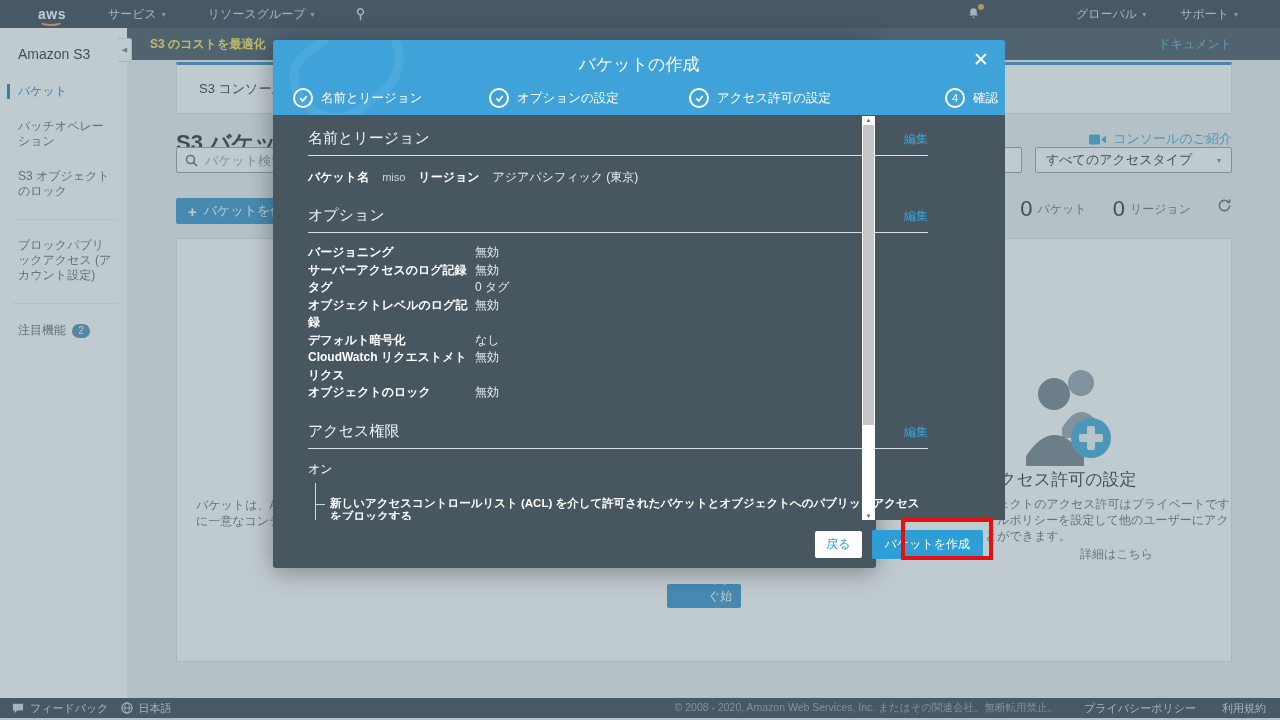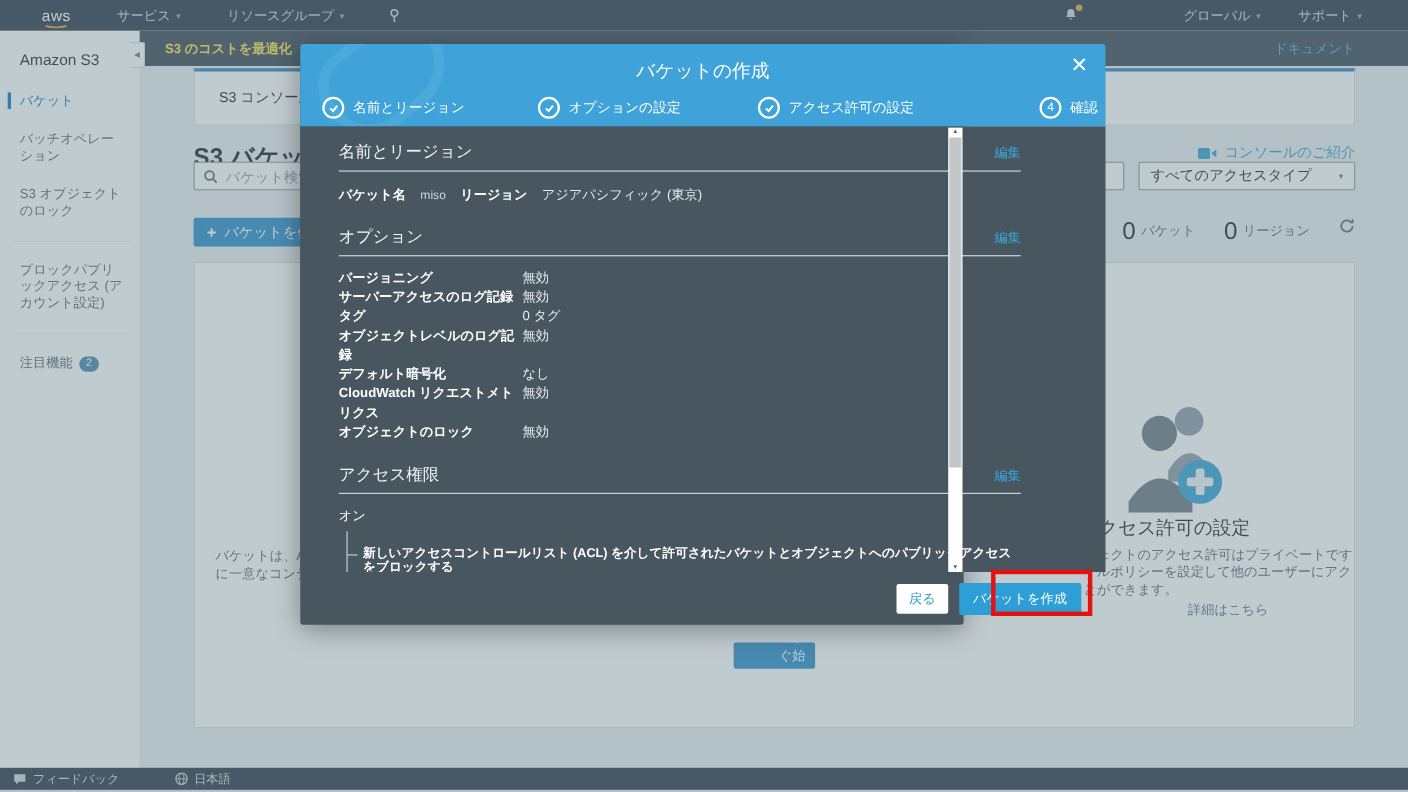--- a/index.html
+++ b/index.html
@@ -3,21 +3,21 @@
 <meta charset="utf-8">
 <style>
   * { margin:0; padding:0; box-sizing:border-box; }
   html,body { width:1280px; height:720px; overflow:hidden; }
   body { font-family:"Liberation Sans","DejaVu Sans",sans-serif; }
   .stage { position:relative; width:1280px; height:720px; background:#eaeded; overflow:hidden; }
 
   
   .topnav { position:absolute; left:0; top:0; width:1280px; height:28px; background:#232f3e;
             display:flex; align-items:center; z-index:1; color:#d5dbdb; font-size:12px; }
-  .aws-logo { position:relative; margin-left:38px; color:#fff; font-weight:normal; font-size:14px; letter-spacing:.5px; }
+  .aws-logo { position:relative; margin-left:38px; color:#fff; font-weight:bold; font-size:14px; letter-spacing:.5px; }
   .aws-logo .smile { position:absolute; left:1px; bottom:-4px; width:24px; height:9px;
                      border:2px solid transparent; border-bottom:2px solid #ec912d; border-radius:50%; }
   .nav-item { display:flex; align-items:center; gap:5px; margin-left:42px; cursor:pointer; }
   .nav-item:first-of-type { margin-left:60px; }
   .chev { font-size:8px; color:#9aa5b1; }
   .pin-wrap { margin-left:40px; display:flex; align-items:center; }
   .nav-right { margin-left:auto; display:flex; align-items:center; gap:0; }
   .bell-wrap { position:relative; margin-right:96px; }
   .bell-dot { position:absolute; right:-4px; top:-2px; width:6px; height:6px; border-radius:50%; background:#e8a22c; }
   .nav-right .nav-item { margin-left:0; margin-right:34px; }
@@ -128,21 +128,21 @@
                   display:flex; align-items:center; justify-content:flex-end; gap:10px; padding-right:22px; }
   .btn-back { background:#fff; color:#2d9fd6; font-size:12px; padding:5px 11px; border:none;
               border-radius:2px; cursor:pointer; font-family:inherit; }
   .btn-create { background:#2d9fd6; color:#fff; font-size:12px; padding:6px 13px; border:none;
                 border-radius:2px; cursor:pointer; font-family:inherit; }
   .red-annotation { position:absolute; left:628px; top:478px; width:92px; height:42px;
                     border:4px solid #e51111; z-index:12; pointer-events:none; }
 
   
   .footbar { position:absolute; left:0; top:698px; width:1280px; height:20px; background:#232f3e;
-             display:flex; align-items:center; z-index:1; font-size:11px; color:#d5dbdb;gap:38px; }
+             display:flex; align-items:center; z-index:1; font-size:11px; color:#d5dbdb; }
   .foot-item { display:flex; align-items:center; gap:6px; margin-left:12px; cursor:pointer; }
   .foot-right { margin-left:auto; display:flex; align-items:center; gap:26px; padding-right:14px; }
   .copyright { color:#8d9aa5; font-size:10.5px; cursor:default; }
   .foot-link { cursor:pointer; }
 </style>
 </head>
 <body>
 
 <div class="stage">
 
@@ -394,15 +394,20 @@
       <span>フィードバック</span>
     </div>
     <div class="foot-item">
       <svg width="12" height="12" viewBox="0 0 14 14">
           <circle cx="7" cy="7" r="6" stroke="#cfd5da" stroke-width="1.3" fill="none"></circle>
           <ellipse cx="7" cy="7" rx="2.6" ry="6" stroke="#cfd5da" stroke-width="1" fill="none"></ellipse>
           <path d="M1 7h12" stroke="#cfd5da" stroke-width="1"></path>
         </svg>
       <span>日本語</span>
     </div>
+    <div class="foot-right">
+      <span class="copyright">© 2008 - 2020, Amazon Web Services, Inc. またはその関連会社。無断転用禁止。</span>
+      <span class="foot-link">プライバシーポリシー</span>
+      <span class="foot-link">利用規約</span>
+    </div>
   </footer>
 
 </div>
 
 </body></html>

